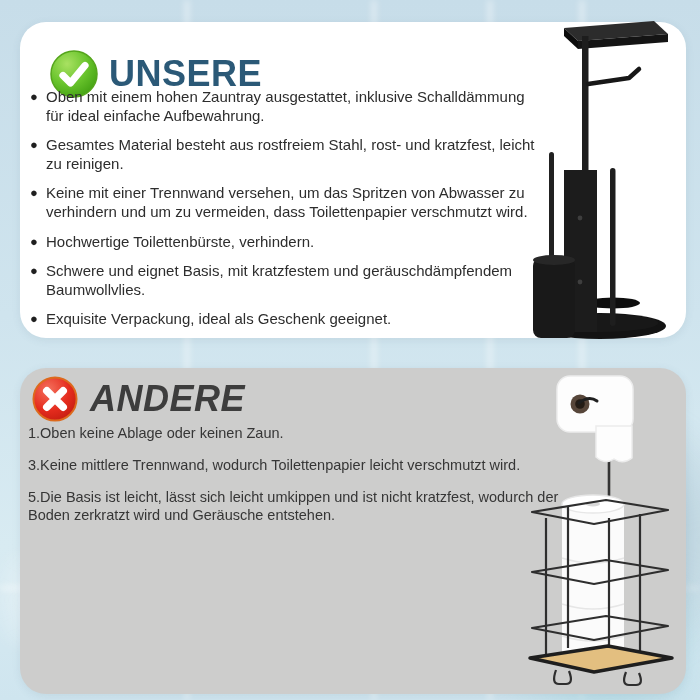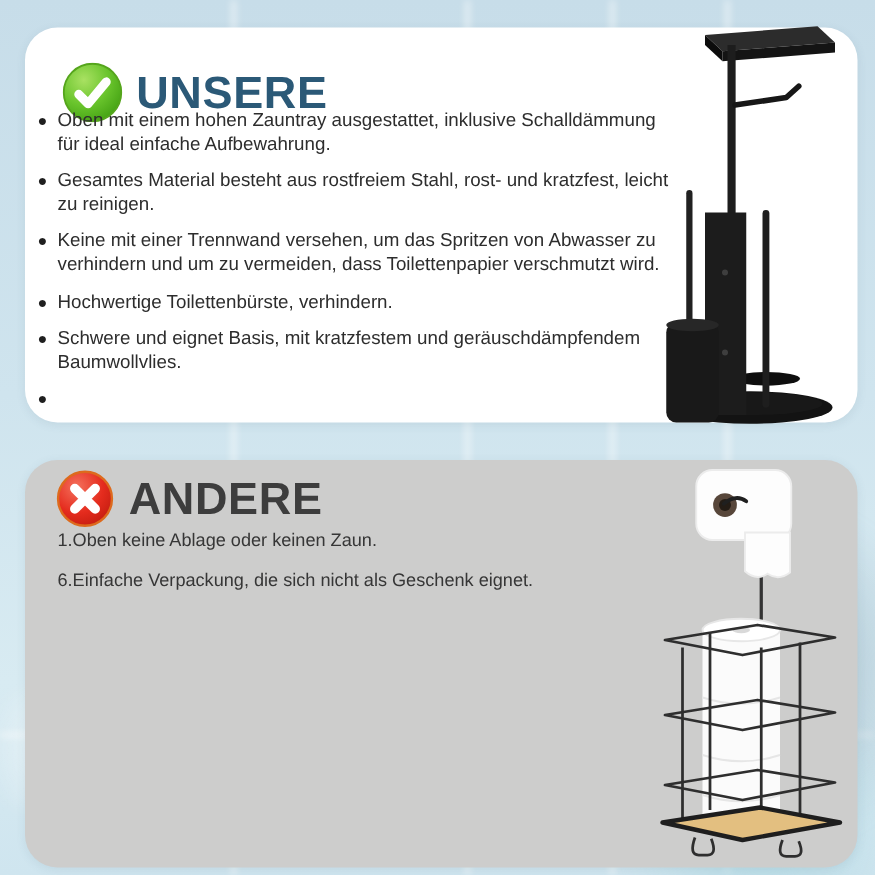--- a/index.html
+++ b/index.html
@@ -25,21 +25,21 @@
   .badge{width:48px;height:48px;display:block;}
   .card-others-badge{width:46px;height:46px;}
   h1{margin:0;font-size:36px;font-weight:700;letter-spacing:.5px;line-height:1;}
   .title-ours{color:#2b5977;}
   .title-others{color:#3d3d3d;}
 
   .feature-list{position:absolute;left:30px;top:88px;width:508px;margin:0;padding:0;list-style:none;}
   .feature-list li{display:flex;gap:6px;margin-bottom:11px;font-size:15px;line-height:1.24;color:#2d2d2d;font-weight:500;}
   .feature-list .mk{flex:0 0 10px;font-size:13px;line-height:1.4;color:#1f1f1f;}
 
-  .con-list{position:absolute;left:46px;top:424px;width:534px;margin:0;padding:0;list-style:none;}
+  .con-list{position:absolute;left:28px;top:424px;width:534px;margin:0;padding:0;list-style:none;}
   .con-list li{margin-bottom:13.5px;font-size:14.5px;line-height:1.26;color:#363636;font-weight:500;}
 
   .product{position:absolute;z-index:3;}
   .product-ours{left:526px;top:12px;width:162px;height:328px;}
   .product-others{left:520px;top:366px;width:162px;height:322px;}
 </style>
 </head>
 <body>
 
 <div class="stage">
@@ -86,20 +86,21 @@
     <li>
         <span class="mk">●</span>
         <span>Hochwertige Toilettenbürste, verhindern.</span>
       </li>
     <li>
         <span class="mk">●</span>
         <span>Schwere und eignet Basis, mit kratzfestem und geräuschdämpfendem Baumwollvlies.</span>
       </li>
     <li>
         <span class="mk">●</span>
+        <span>Exquisite Verpackung, ideal als Geschenk geeignet.</span>
       </li>
   </ul>
 
   <svg class="product product-ours" viewBox="0 0 162 328">
     <g>
       <polygon points="38,16 128,9 142,22 52,29" fill="#2c2c2c"></polygon>
       <polygon points="52,29 142,22 142,30 52,37" fill="#141414"></polygon>
       <polygon points="38,16 52,29 52,37 38,24" fill="#0c0c0c"></polygon>
     </g>
     <rect x="56" y="24" width="6.5" height="150" fill="#1d1d1d"></rect>
@@ -113,38 +114,39 @@
     <circle cx="54" cy="270" r="2.4" fill="#3e3e3e"></circle>
     <rect x="23" y="140" width="5" height="118" rx="2.5" fill="#212121"></rect>
     <g>
       <rect x="7" y="246" width="42" height="80" rx="8" fill="#191919"></rect>
       <ellipse cx="28" cy="248" rx="21" ry="5" fill="#272727"></ellipse>
     </g>
   </svg>
 
   <section class="card card-others"></section>
 
-  <div style="position:absolute;left:45px;top:376px;display:flex;align-items:center;gap:12px;">
+  <div style="position:absolute;left:32px;top:376px;display:flex;align-items:center;gap:12px;font-style:italic;">
     <svg class="badge card-others-badge" viewBox="0 0 48 48">
       <defs>
         <radialGradient id="gRed" cx="35%" cy="28%" r="80%">
           <stop offset="0%" stop-color="#f4705c"></stop>
           <stop offset="60%" stop-color="#e52c1e"></stop>
           <stop offset="100%" stop-color="#c41d10"></stop>
         </radialGradient>
       </defs>
       <circle cx="24" cy="24" r="22.5" fill="url(#gRed)" stroke="#dd6a1d" stroke-width="2"></circle>
       <path d="M15.5 15.5 L32.5 32.5 M32.5 15.5 L15.5 32.5" stroke="#ffffff" stroke-width="8" stroke-linecap="round"></path>
     </svg>
     <h1 class="title-others">ANDERE</h1>
   </div>
 
   <ul class="con-list">
     <li>1.Oben keine Ablage oder keinen Zaun.</li>
-    <li>6.Einfache Verpackung, die sich nicht als Geschenk eignet.</li>
+    <li>3.Keine mittlere Trennwand, wodurch Toilettenpapier leicht verschmutzt wird.</li>
+    <li>5.Die Basis ist leicht, lässt sich leicht umkippen und ist nicht kratzfest, wodurch der Boden zerkratzt wird und Geräusche entstehen.</li>
   </ul>
 
   <svg class="product product-others" viewBox="0 0 162 322">
     <path d="M89,152 L89,54 Q89,37 72,39" fill="none" stroke="#333333" stroke-width="2.6"></path>
     <g>
       <rect x="37" y="10" width="76" height="56" rx="13" fill="#fdfdfd" stroke="#ececec" stroke-width="1.5"></rect>
       <path d="M76,60 L112,60 L112,92 Q103,99 94,93 Q85,99 76,91 Z" fill="#fdfdfd" stroke="#ececec" stroke-width="1.5"></path>
       <circle cx="60" cy="38" r="9.5" fill="#57463a"></circle>
       <circle cx="60" cy="38" r="4.8" fill="#241c15"></circle>
       <path d="M59,37 Q69,29 77,35" stroke="#1f1f1f" stroke-width="3" fill="none" stroke-linecap="round"></path>

